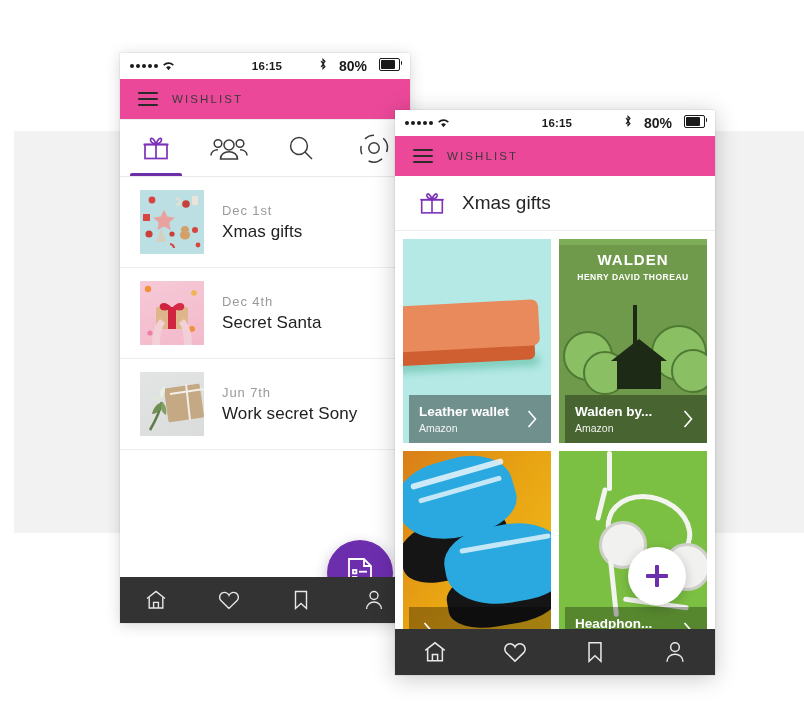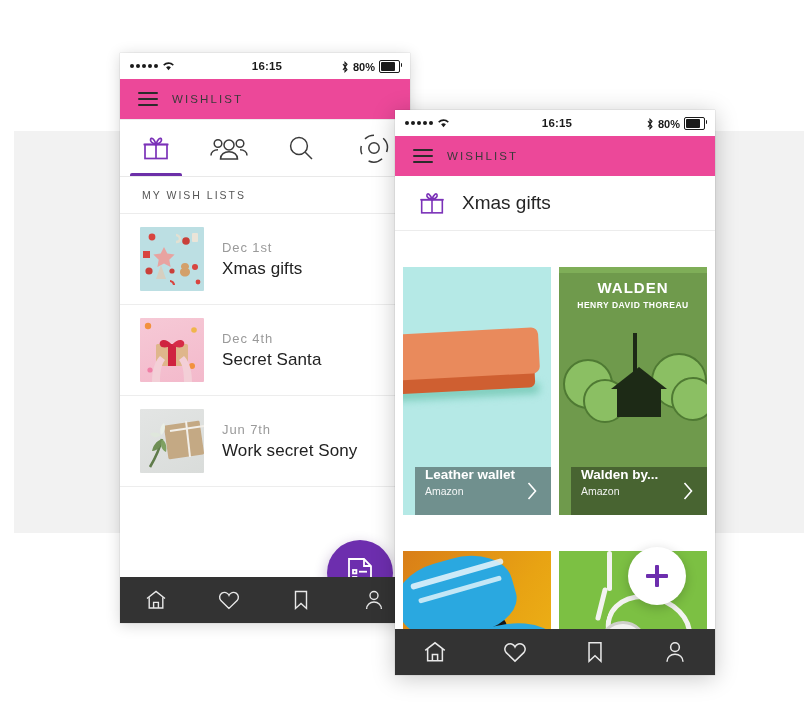--- a/index.html
+++ b/index.html
@@ -33,21 +33,21 @@
     padding:0 10px;background:#fff;color:#1a1a1a;
     font-size:11px;font-weight:bold;position:relative;
   }
   .sb-left{display:flex;align-items:center;gap:4px;}
   .dots{display:flex;gap:2px;}
   .dots i{width:4px;height:4px;border-radius:50%;background:#1a1a1a;display:block;}
   .sb-time{
     position:absolute;left:4px;right:0;text-align:center;
     font-size:11.5px;font-weight:bold;letter-spacing:.2px;pointer-events:none;
   }
-  .sb-right{margin-left:auto;display:flex;align-items:flex-end;gap:4px;font-size:11px;font-weight:bold;}
+  .sb-right{margin-left:auto;display:flex;align-items:flex-start;gap:12px;font-size:14px;font-weight:bold;}
   .batt{
     width:17px;height:9px;border:1.3px solid #1a1a1a;border-radius:2px;
     position:relative;display:inline-block;padding:1px;
   }
   .batt::after{
     content:"";position:absolute;right:-3.2px;top:2px;width:1.6px;height:4px;
     background:#1a1a1a;border-radius:0 1px 1px 0;
   }
   .batt i{display:block;height:100%;width:80%;background:#1a1a1a;border-radius:1px;}
 
@@ -123,25 +123,25 @@
   .list-title{
     height:54px;display:flex;align-items:center;gap:15px;padding:0 22px;background:#fff;
     border-bottom:1px solid #ececec;
   }
   .list-title .t{font-size:19px;color:#262626;}
 
   
   .grid{
     padding:8px;display:grid;grid-template-columns:1fr 1fr;gap:8px;background:#fff;
   }
-  .card{position:relative;height:248px;overflow:hidden;margin-top:28px;}
+  .card{position:relative;height:204px;overflow:hidden;}
   .card .art{position:absolute;inset:0;}
   .card .caption{
-    position:absolute;left:12px;right:0;bottom:0;height:48px;
-    display:flex;padding:0 10px;color:#fff;
+    position:absolute;left:6px;right:0;bottom:0;height:48px;
+    display:flex;align-items:center;padding:0 10px;color:#fff;
   }
   .cap-text{flex:1;min-width:0;}
   .cap-text .n{font-size:13.5px;font-weight:bold;line-height:1.15;white-space:nowrap;overflow:hidden;}
   .cap-text .b{font-size:10.5px;opacity:.92;margin-top:2px;}
   .chev{width:18px;flex:0 0 18px;display:flex;align-items:center;justify-content:center;}
 
   
   .art-wallet{background:#b5e9e6;}
   .art-wallet .w1{position:absolute;left:-14px;top:64px;width:150px;height:46px;background:#e98a5c;border-radius:7px;transform:rotate(-3deg);}
   .art-wallet .w2{position:absolute;left:-14px;top:104px;width:146px;height:20px;background:#cf5f31;border-radius:0 0 6px 6px;transform:rotate(-3deg);}
@@ -247,21 +247,20 @@
     <div class="tab">
       <span>
         <svg width="30" height="30" viewBox="0 0 30 30" fill="none" stroke="#3b3b3b" stroke-width="1.5">
           <circle cx="15" cy="15" r="5.2"></circle>
           <path d="M15 2.2a12.8 12.8 0 0 0-9 3.7M2.3 13a12.8 12.8 0 0 0 .6 8.3M9.6 28a12.8 12.8 0 0 0 13.5-2.3M27.6 19a12.8 12.8 0 0 0-3.4-13.7"></path>
         </svg>
       </span>
     </div>
   </div>
 
-  <div class="section-head">MY WISH LISTS</div>
 
   <div class="row">
     <div class="thumb th-xmas">
       <svg width="64" height="64" viewBox="0 0 64 64">
         <circle cx="12" cy="10" r="3.4" fill="#d8453f"></circle>
         <circle cx="46" cy="14" r="3.8" fill="#c9403a"></circle>
         <circle cx="55" cy="40" r="3" fill="#d8453f"></circle>
         <circle cx="9" cy="44" r="3.6" fill="#c9403a"></circle>
         <path d="M24 20l3.3 6.6 7.3 1-5.3 5.1 1.3 7.2-6.6-3.4-6.6 3.4 1.3-7.2-5.3-5.1 7.3-1z" fill="#e8a3a0"></path>
         <path d="M45 36c2.6 0 4 1.6 4 3.6 0 1-.4 1.6-1 2 1.2.6 2 1.8 2 3.3 0 2.6-2 4.6-5 4.6s-5-2-5-4.6c0-1.5.8-2.7 2-3.3-.6-.4-1-1-1-2 0-2 1.4-3.6 4-3.6z" fill="#d3a06a"></path>

